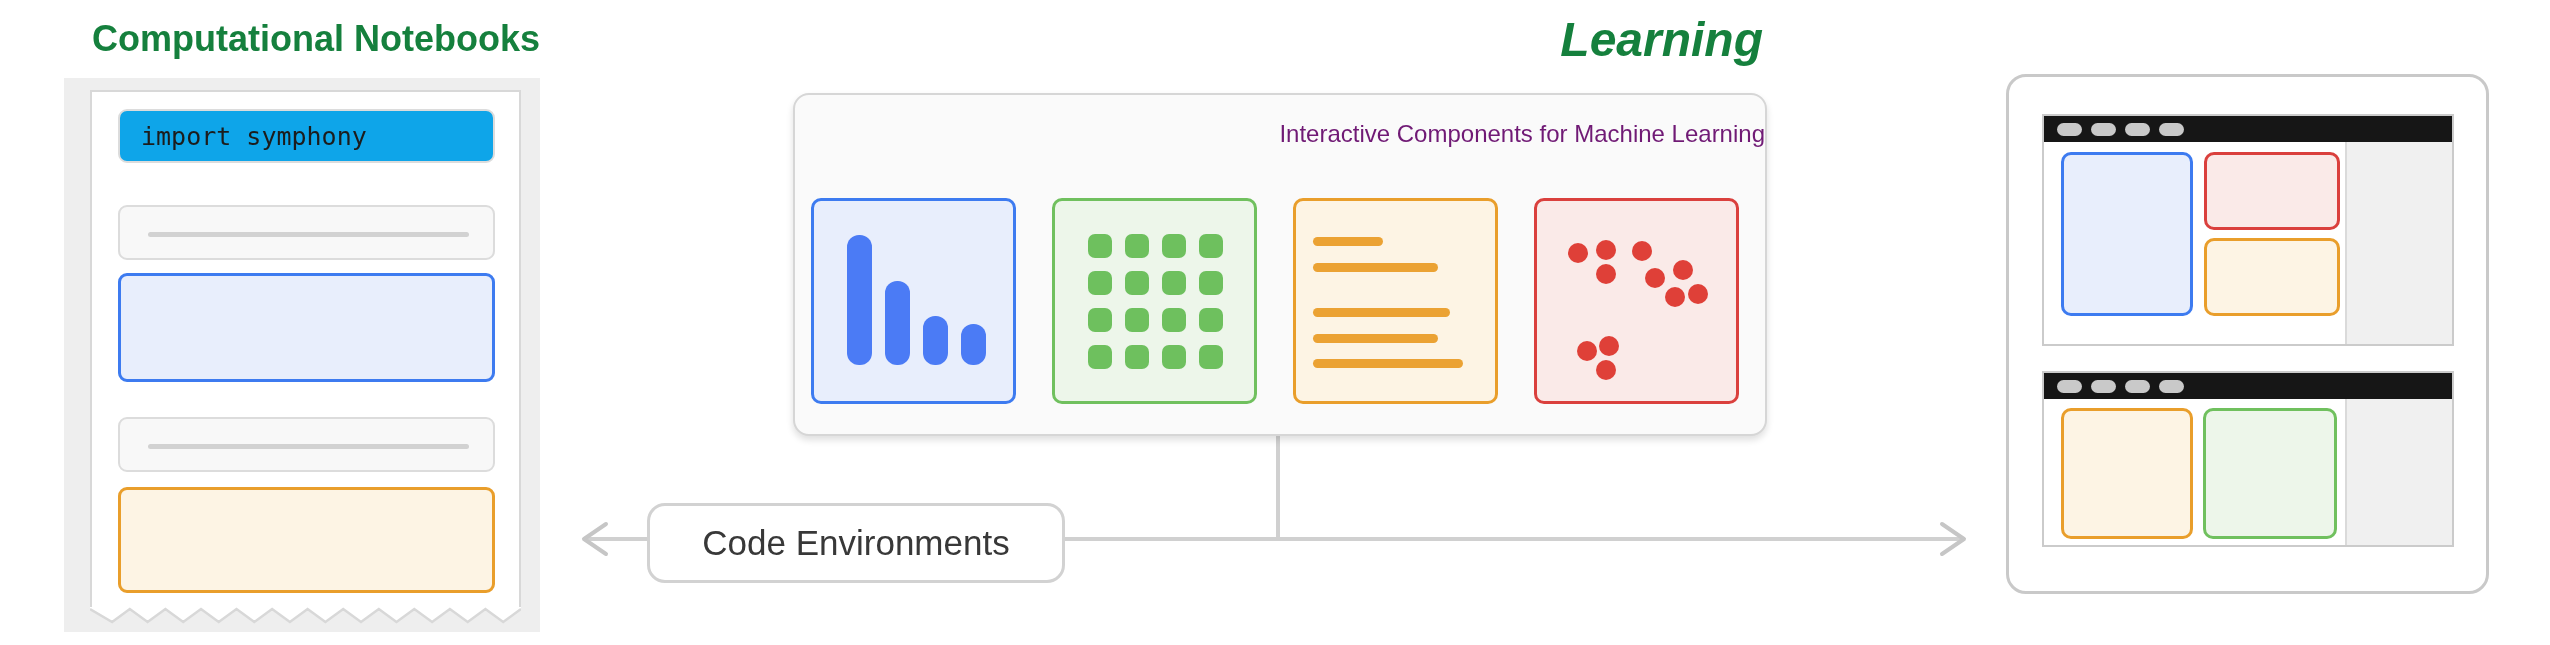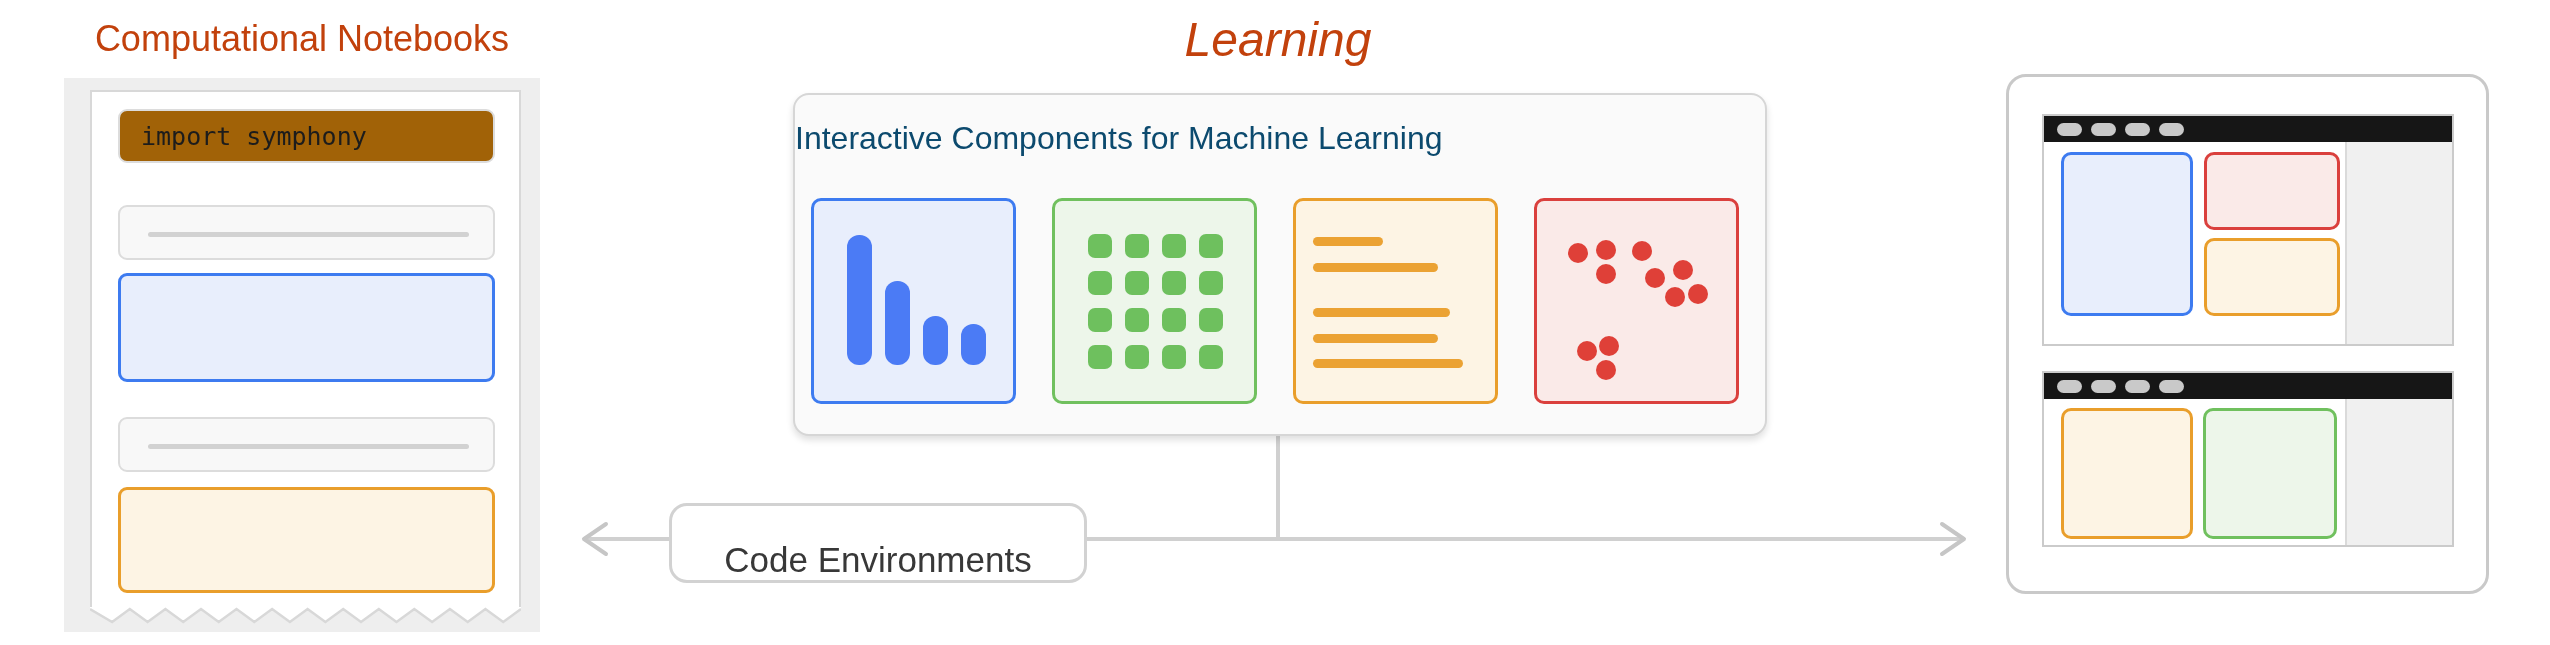--- a/index.html
+++ b/index.html
@@ -1,53 +1,53 @@
 <!DOCTYPE html>
 <html><head>
 <meta charset="utf-8">
 <style>
   html,body { margin:0; padding:0; background:#ffffff; }
   .canvas { position:relative; width:2550px; height:645px; background:#ffffff;
             font-family:"Liberation Sans", sans-serif; overflow:hidden; }
 
   
-  .section-title { position:absolute; color:#c2410c; font-weight:normal;
-                   font-size:36px; text-align:center; white-space:nowrap; }
+  .section-title { position:absolute; color:#15803d; font-weight:bold;
+                   font-size:36px; text-align:right; white-space:nowrap; }
   .title-notebooks { left:64px; top:18px; width:476px; }
   .title-symphony  { left:793px; top:12px; width:970px; font-style:italic; font-size:48px; }
   .title-reports   { left:2006px; top:18px; width:483px; }
 
   
   .nb-panel { position:absolute; left:64px; top:78px; width:476px; height:554px;
               background:#eeeeee; }
   .nb-page  { position:absolute; left:26px; top:12px; width:427px; height:515px;
               background:#ffffff; border:2px solid #d8d8d8; border-bottom:none; }
   .nb-cells { position:absolute; left:26px; top:17px; }
   .nb-cell  { box-sizing:border-box; width:377px; border-radius:9px; }
-  .cell-code { height:54px; background:#a16207; border:2px solid #dcdcdc;
+  .cell-code { height:54px; background:#0ea5e9; border:2px solid #dcdcdc;
                display:flex; align-items:center; padding-left:21px; }
   .cell-code span { font-family:"DejaVu Sans Mono","Liberation Mono",monospace;
                     font-size:25px; color:#1c1c1c; }
   .cell-output { height:55px; background:#f8f8f8; border:2px solid #dcdcdc; position:relative; }
   .cell-output .hline { position:absolute; left:28px; top:25px; width:321px; height:5px;
                         background:#d2d2d2; border-radius:3px; }
   .cell-widget-blue   { height:109px; background:#e8eefc; border:3px solid #3d7bf0; }
   .cell-widget-orange { height:106px; background:#fdf4e4; border:3px solid #e99e2b; }
   .nb-cells > :nth-child(2) { margin-top:42px; }
   .nb-cells > :nth-child(3) { margin-top:13px; }
   .nb-cells > :nth-child(4) { margin-top:35px; }
   .nb-cells > :nth-child(5) { margin-top:15px; }
   .nb-zigzag { position:absolute; left:-2px; top:515px; width:431px; height:18px; display:block; }
 
   
   .sym-box { position:absolute; left:793px; top:93px; width:970px; height:339px;
              background:#fafafa; border:2px solid #d6d6d6; border-radius:16px;
              box-shadow:0 4px 7px rgba(0,0,0,0.13); }
-  .sym-box-label { position:absolute; left:0; top:25px; width:100%; text-align:left;
-                   font-size:32px; color:#0c4a6e; }
+  .sym-box-label { position:absolute; left:0; top:25px; width:100%; text-align:right;
+                   font-size:24px; color:#701a75; }
   .cards { position:absolute; left:16px; top:103px; display:flex; gap:36px; }
   .card { width:205px; height:206px; border-radius:10px; box-sizing:border-box;
           position:relative; overflow:hidden; border:3px solid; }
   .card-blue   { background:#e8eefc; border-color:#3d7bf0; }
   .card-green  { background:#edf6ea; border-color:#70c05e; }
   .card-orange { background:#fdf4e4; border-color:#e99e2b; }
   .card-red    { background:#faeae8; border-color:#da403d; }
 
   .bar-chart { position:absolute; left:33px; bottom:36px; display:flex;
                align-items:flex-end; gap:13px; }
@@ -63,21 +63,21 @@
   .scatter { position:absolute; left:0; top:0; right:0; bottom:0; }
   .dot { position:absolute; width:20px; height:20px; border-radius:50%;
          background:#df4038; transform:translate(-50%,-50%); }
 
   
   .connector-svg { position:absolute; left:0; top:0; width:2550px; height:645px;
                    pointer-events:none; }
   .conn-label { position:absolute; background:#ffffff; border:3px solid #d2d2d2;
                 border-radius:18px; display:flex; align-items:center; justify-content:center;
                 font-size:35px; color:#383838; font-weight:500; white-space:nowrap; }
-  .label-code { left:669px; top:503px; width:412px; height:74px;align-items:flex-end; }
+  .label-code { left:647px; top:503px; width:412px; height:74px; }
   .label-web  { left:1474px; top:504px; width:413px; height:73px; }
 
   
   .rd-box { position:absolute; left:2006px; top:74px; width:483px; height:520px;
             background:#ffffff; border:3px solid #c9c9c9; border-radius:20px;
             box-sizing:border-box; }
   .browser-window { position:absolute; left:33px; width:412px; border:2px solid #cbcbcb;
                     box-sizing:border-box; background:#ffffff; }
   .win-0 { top:37px; height:232px; }
   .win-1 { top:294px; height:176px; }

